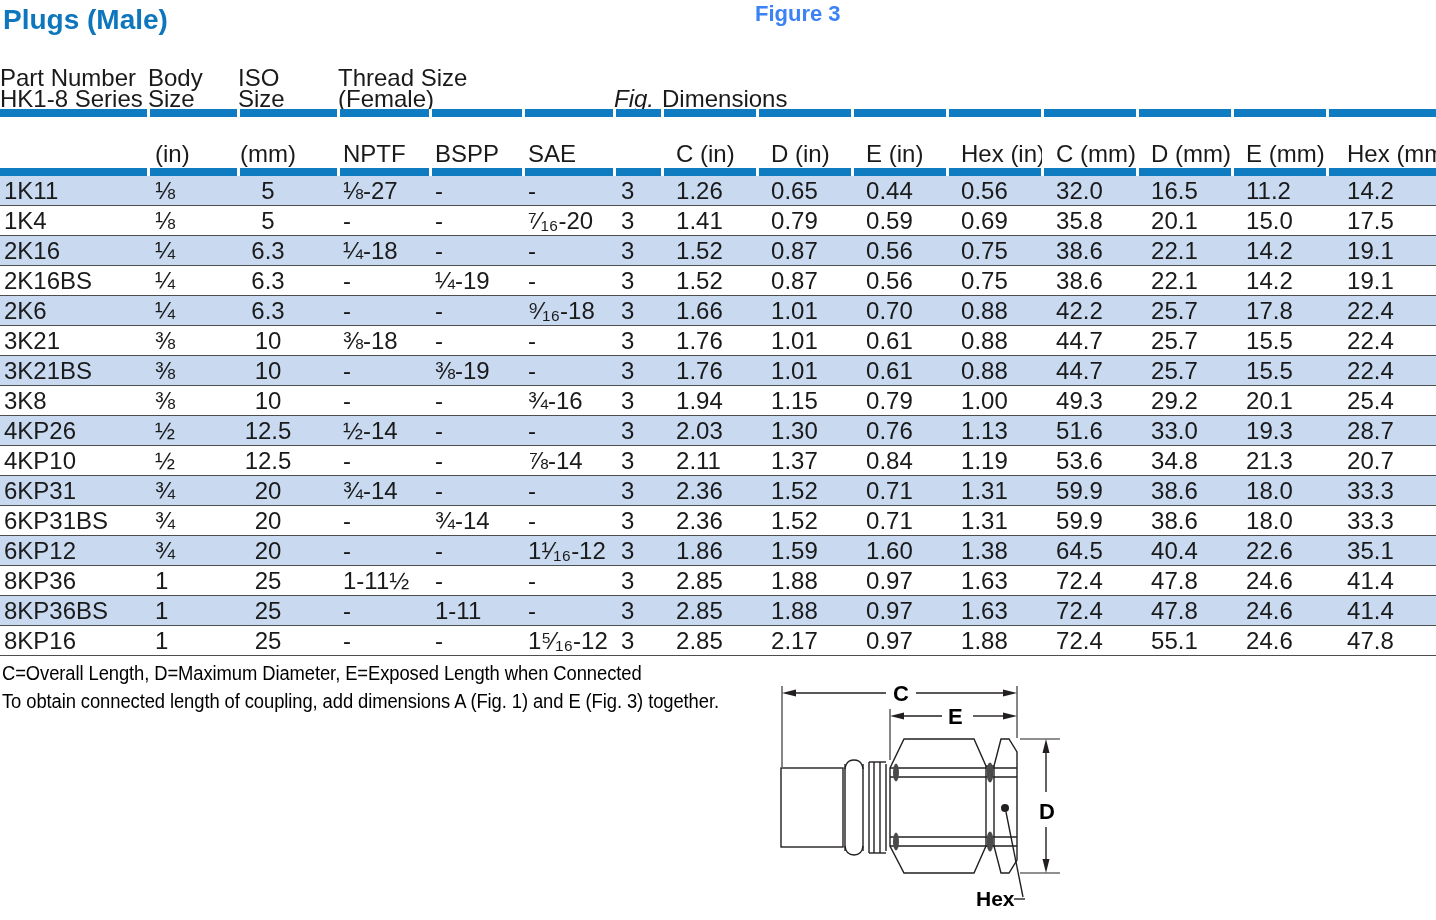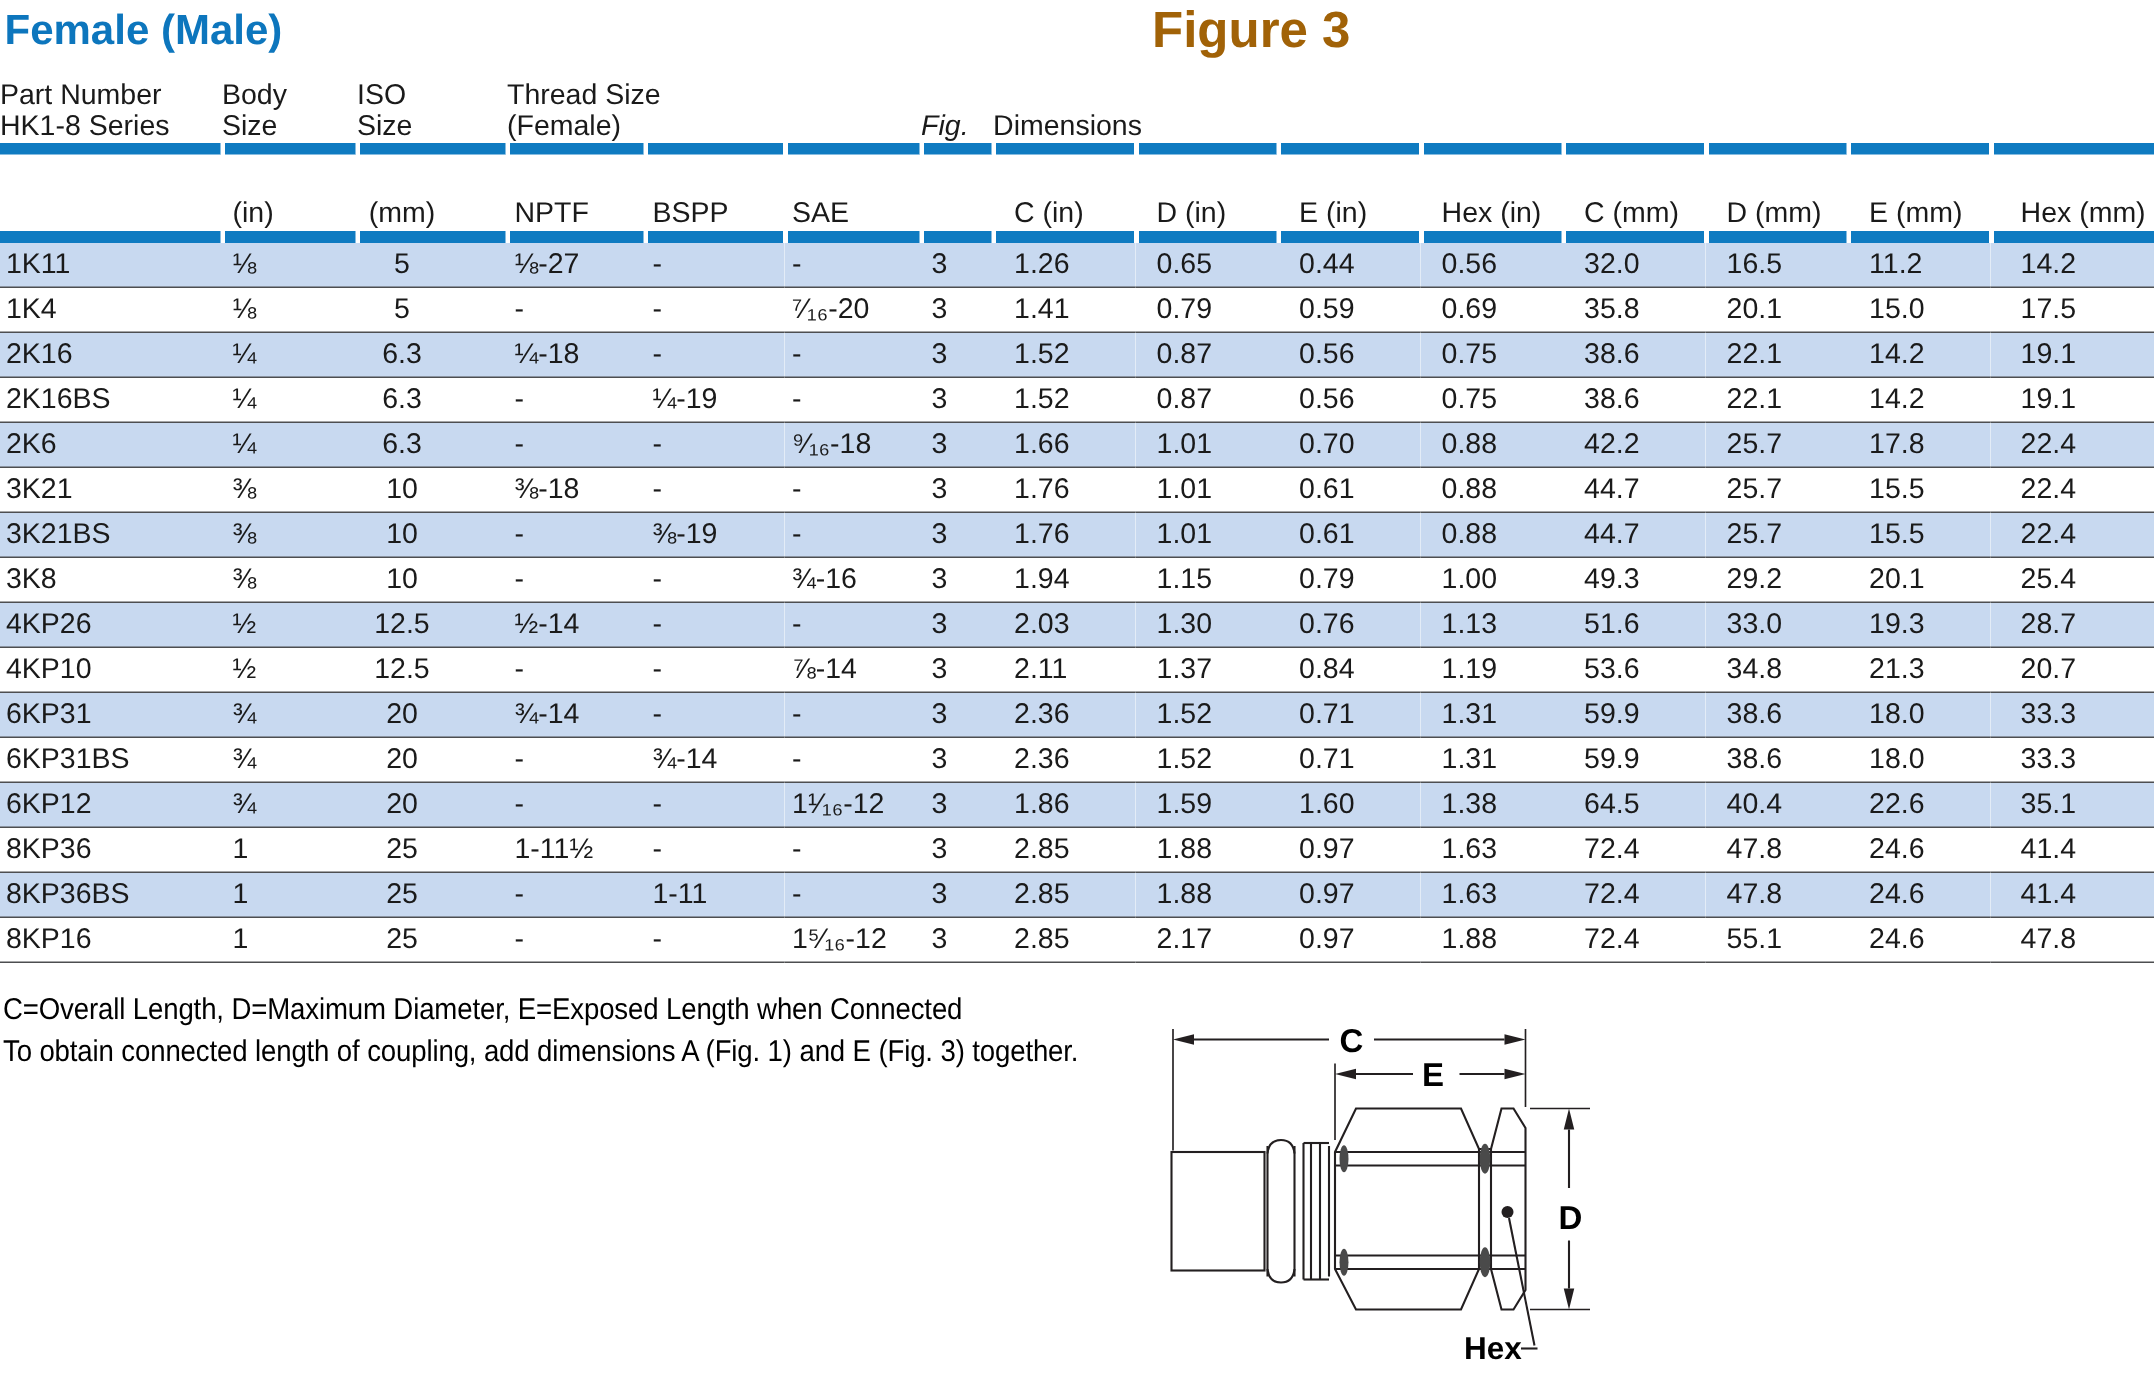--- a/index.html
+++ b/index.html
@@ -14,26 +14,26 @@
     width:1436px;height:920px;position:relative;background:#ffffff;
     font-family:"Liberation Sans","DejaVu Sans",sans-serif;color:var(--ink);
     overflow:hidden;
   }
   .page-title{
     position:absolute;left:3px;top:4px;margin:0;
     font-size:28px;font-weight:bold;color:var(--title-blue);
   }
   .figure-caption{
     position:absolute;left:755px;top:1px;
-    font-size:34px;font-weight:bold;color:#a16207;margin-left:13px;
+    font-size:22px;font-weight:bold;color:#3b82f6;
   }
   table#spec-table{
-    position:absolute;left:0;top:53px;width:1436px;
+    position:absolute;left:0;top:67px;width:1436px;
     border-collapse:collapse;table-layout:fixed;
-    font-size:19px;
+    font-size:24px;
     padding-left:44px;
   }
   #spec-table th,#spec-table td{
     padding:0;margin:0;white-space:nowrap;overflow:hidden;
     font-weight:normal;text-align:left;
   }
   
   .group-row th{
     height:42px;vertical-align:bottom;font-weight:bold;
     line-height:21px;padding-bottom:3px;
@@ -71,21 +71,21 @@
   .diagram{position:absolute;left:770px;top:672px;}
   .diagram .ln{stroke:#231f20;stroke-width:1.4;fill:none;}
   .diagram .thin{stroke:#231f20;stroke-width:1.1;fill:none;}
   .diagram .shape{stroke:#231f20;stroke-width:1.4;fill:#ffffff;}
   .diagram .arrow{fill:#231f20;stroke:none;}
   .diagram text{font-family:"Liberation Sans","DejaVu Sans",sans-serif;font-weight:bold;fill:#000;}
 </style>
 </head>
 <body>
 
-<h1 class="page-title">Female (Male)</h1>
+<h1 class="page-title">Plugs (Male)</h1>
 <div class="figure-caption">Figure 3</div>
 
 <table id="spec-table">
   <colgroup>
     <col style="width:148px">
       <col style="width:90px">
       <col style="width:100px">
     <col style="width:92px">
       <col style="width:93px">
       <col style="width:91px">

